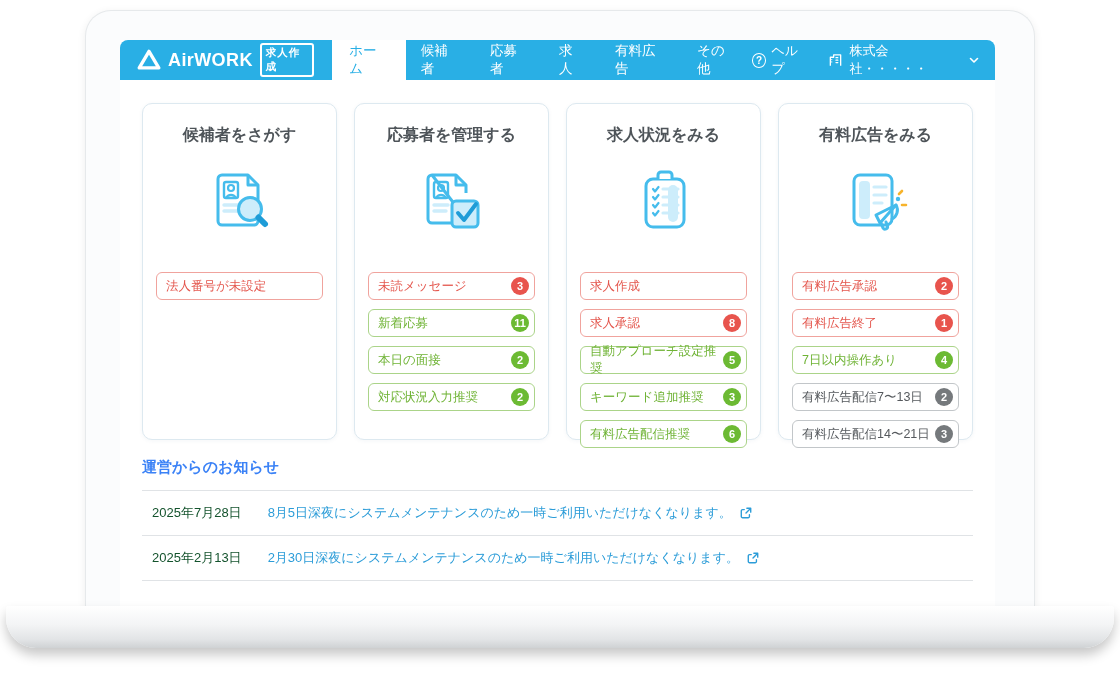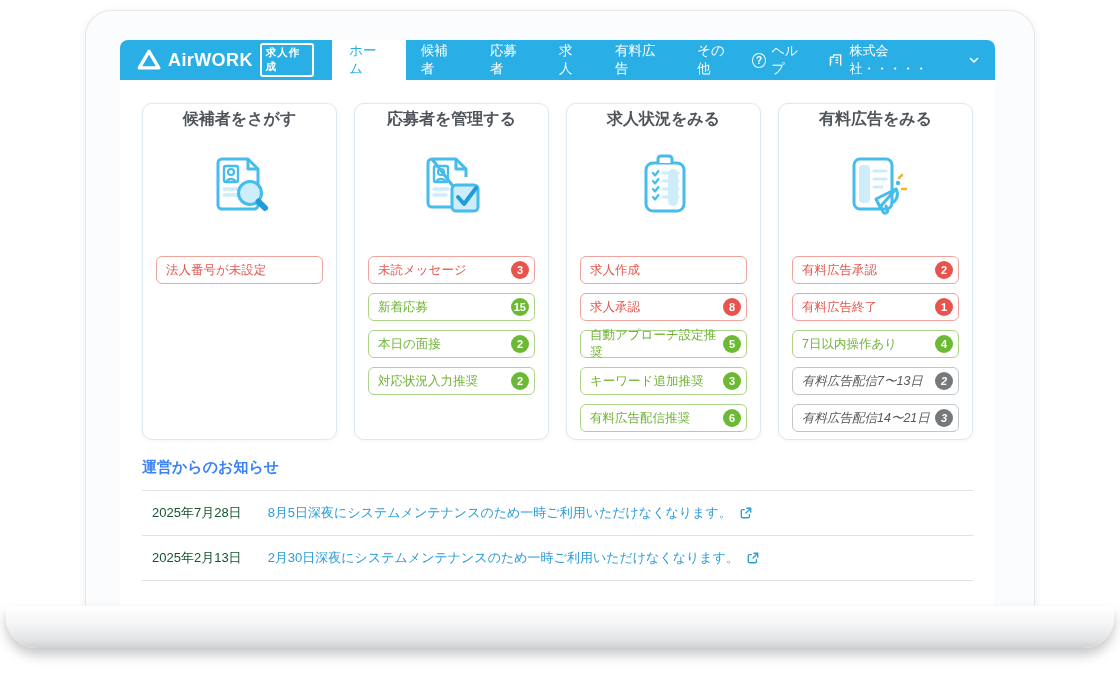--- a/index.html
+++ b/index.html
@@ -31,28 +31,28 @@
   .header-right { margin-left:auto; display:flex; align-items:center; gap:18px; padding-right:16px; font-size:13px; }
   .help { display:flex; align-items:center; gap:5px; cursor:pointer; }
   .help-circle { display:inline-flex; align-items:center; justify-content:center;
     width:15px; height:15px; border:1.3px solid #fff; border-radius:50%; font-size:10px; font-weight:bold; }
   .account { display:flex; align-items:center; gap:6px; cursor:pointer; }
 
   
   .cards-row { display:flex; gap:17px; padding:23px 22px 0; }
   .card { width:195px; height:337px; background:#fff; border:1px solid #dde9f0;
     border-radius:10px; box-shadow:0 1px 4px rgba(40,80,110,.05); }
-  .card-title { margin-top:5px; text-align:center; font-size:16px; font-weight:bold; color:#4e5459; }
+  .card-title { margin-top:21px; text-align:center; font-size:16px; font-weight:bold; color:#4e5459; }
   .card-icon { height:92px; margin-top:10px; display:flex; align-items:center; justify-content:center; }
   .card-btns { margin-top:24px; padding:0 13px; }
   .btn { display:flex; align-items:center; height:28px; border-radius:6px; border:1px solid;
     padding:0 5px 0 9px; margin-bottom:9px; font-size:12.5px; cursor:pointer; background:#fff; }
   .btn-red   { border-color:#f0a39d; color:#e4574e; }
   .btn-green { border-color:#abd489; color:#6fb335; }
-  .btn-gray  { border-color:#c2c6c9; color:#55595d;font-style:italic; }
+  .btn-gray  { border-color:#c2c6c9; color:#55595d; }
   .btn-badge { margin-left:auto; min-width:18px; height:18px; border-radius:9px; padding:0 3px;
     display:flex; align-items:center; justify-content:center;
     color:#fff; font-size:11px; font-weight:bold; }
   .badge-red   { background:#e8544d; }
   .badge-green { background:#6cba33; }
   .badge-gray  { background:#75797c; }
 
   
   .notices { margin:18px 22px 0; }
   .notices-title { font-size:15px; font-weight:bold; color:#3b82f6; padding-bottom:13px; }
@@ -145,21 +145,21 @@
      <path d="M44 50 l6 7 l12 -16" fill="none" stroke="#1E9CD7" stroke-width="4" stroke-linecap="round" stroke-linejoin="round"></path>
    </svg>
             </div>
     <div class="card-btns">
               <div class="btn btn-red">
                 <span>未読メッセージ</span>
                 <span class="btn-badge badge-red">3</span>
               </div>
               <div class="btn btn-green">
                 <span>新着応募</span>
-                <span class="btn-badge badge-green">15</span>
+                <span class="btn-badge badge-green">11</span>
               </div>
               <div class="btn btn-green">
                 <span>本日の面接</span>
                 <span class="btn-badge badge-green">2</span>
               </div>
               <div class="btn btn-green">
                 <span>対応状況入力推奨</span>
                 <span class="btn-badge badge-green">2</span>
               </div>
             </div>

